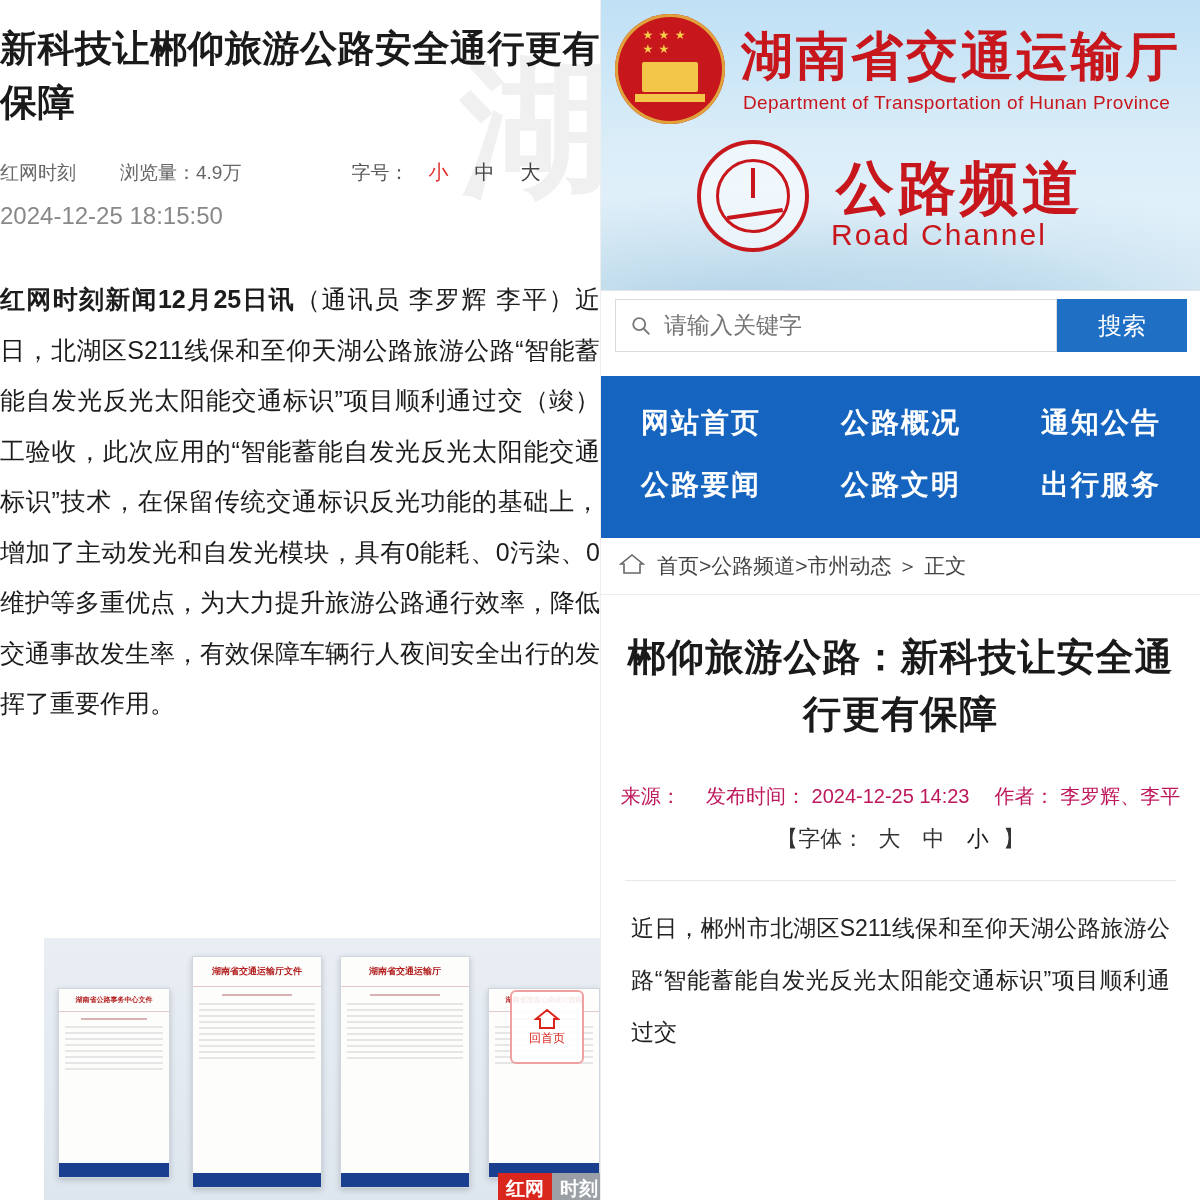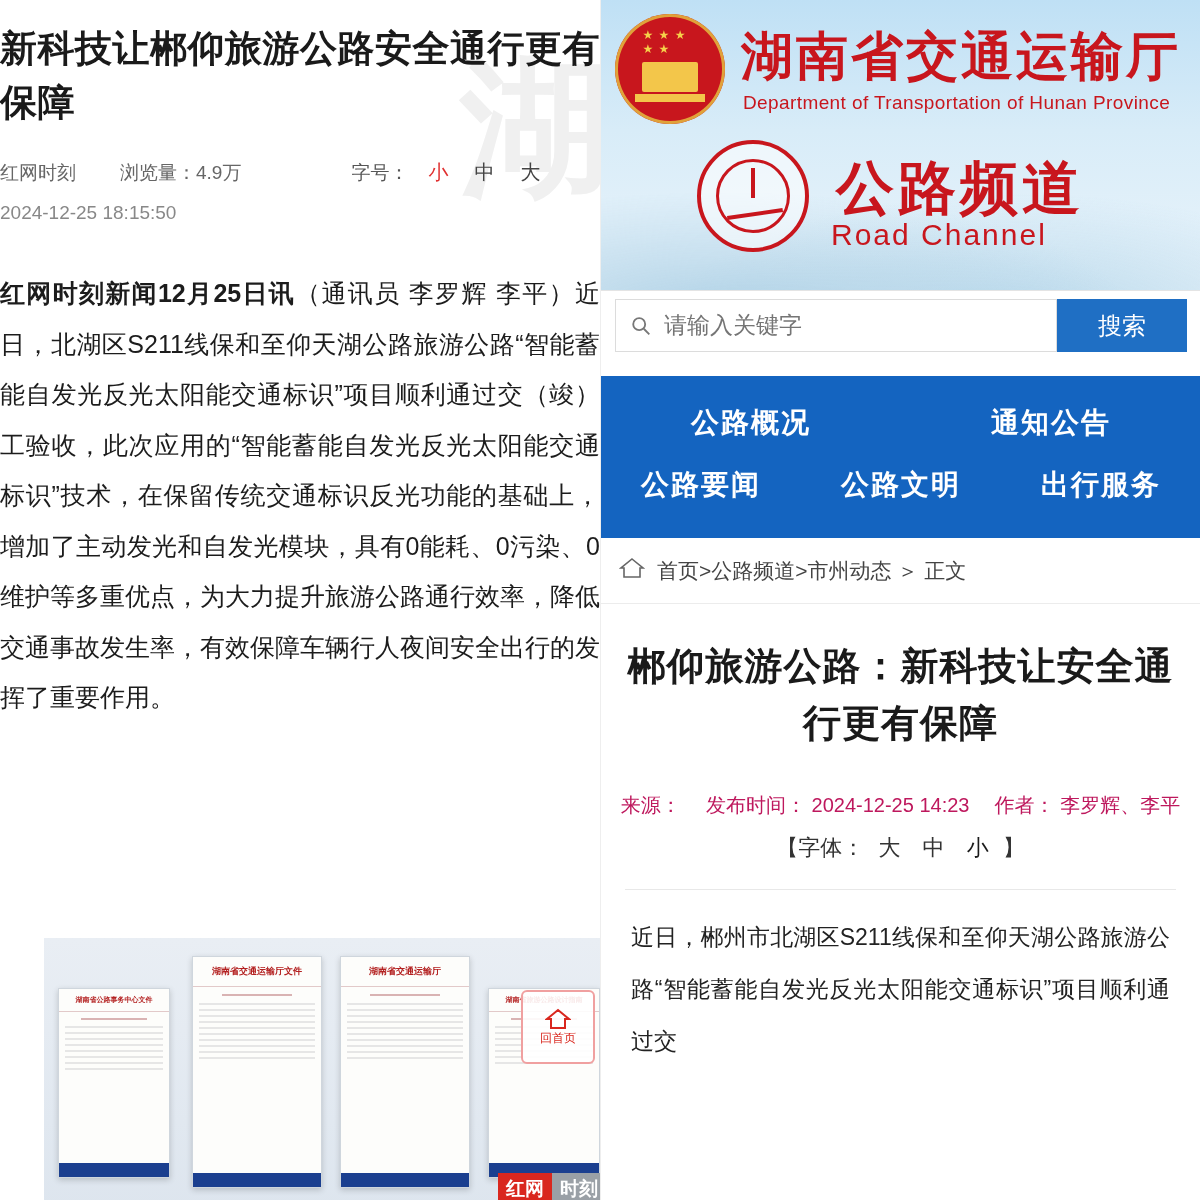--- a/index.html
+++ b/index.html
@@ -58,21 +58,21 @@
   }
   .l-meta .src { margin-right: 44px; }
   .l-meta .views { margin-right: 110px; }
   .l-meta .fs-label { color: #555; }
   .l-fontsizes { display: flex; align-items: center; gap: 26px; margin-left: 20px; }
   .l-fontsizes span { font-size: 20px; color: #444; }
   .l-fontsizes span.active { color: #e03030; }
   .l-date {
     position: relative; z-index: 2;
     margin-top: 16px;
-    font-size: 19px;
+    font-size: 24px;
     color: #888;
   }
   .l-body {
     position: relative; z-index: 2;
     margin-top: 44px;
     width: 600px;
     font-size: 25px;
     line-height: 2.02;
     color: #1c1c1c;
     text-align: justify;
@@ -112,21 +112,21 @@
     display: flex;
     align-items: center;
     font-size: 19px;
     font-weight: 700;
     color: #fff;
   }
   .hw-badge .red { background: #d9271e; padding: 3px 8px; }
   .hw-badge .gray { background: #9aa0a6; padding: 3px 8px; }
   .back-top {
     position: absolute;
-    right: 5px; top: 78px;
+    right: 16px; top: 78px;
     width: 74px; height: 74px;
     border: 2px solid #f0a0a0;
     border-radius: 6px;
     background: rgba(255,255,255,.9);
     display: flex;
     flex-direction: column;
     align-items: center;
     justify-content: center;
     color: #d9271e;
     font-size: 12px;
@@ -259,21 +259,21 @@
     flex: 1;
     text-align: center;
     color: #fff;
     font-size: 28px;
     font-weight: 700;
     letter-spacing: 2px;
     text-decoration: none;
   }
   .crumb {
     display: flex; align-items: center;
-    height: 66px;
+    height: 57px;
     padding: 0 18px;
     font-size: 21px;
     color: #444;
     border-bottom: 1px solid #ececec;
   }
   .crumb .home-icon { margin-right: 12px; }
   .r-title {
     margin: 34px 24px 0 24px;
     font-size: 38px;
     font-weight: 700;
@@ -431,20 +431,21 @@
         </svg>
         <input type="text" placeholder="请输入关键字" style="">
       </div>
       <div class="btn">搜索</div>
     </div>
 
     <div class="navgap"></div>
 
     <div class="nav">
       <div class="nav-row">
+        <a href="#">网站首页</a>
         <a href="#">公路概况</a>
         <a href="#">通知公告</a>
       </div>
       <div class="nav-row">
         <a href="#">公路要闻</a>
         <a href="#">公路文明</a>
         <a href="#">出行服务</a>
       </div>
     </div>
 

